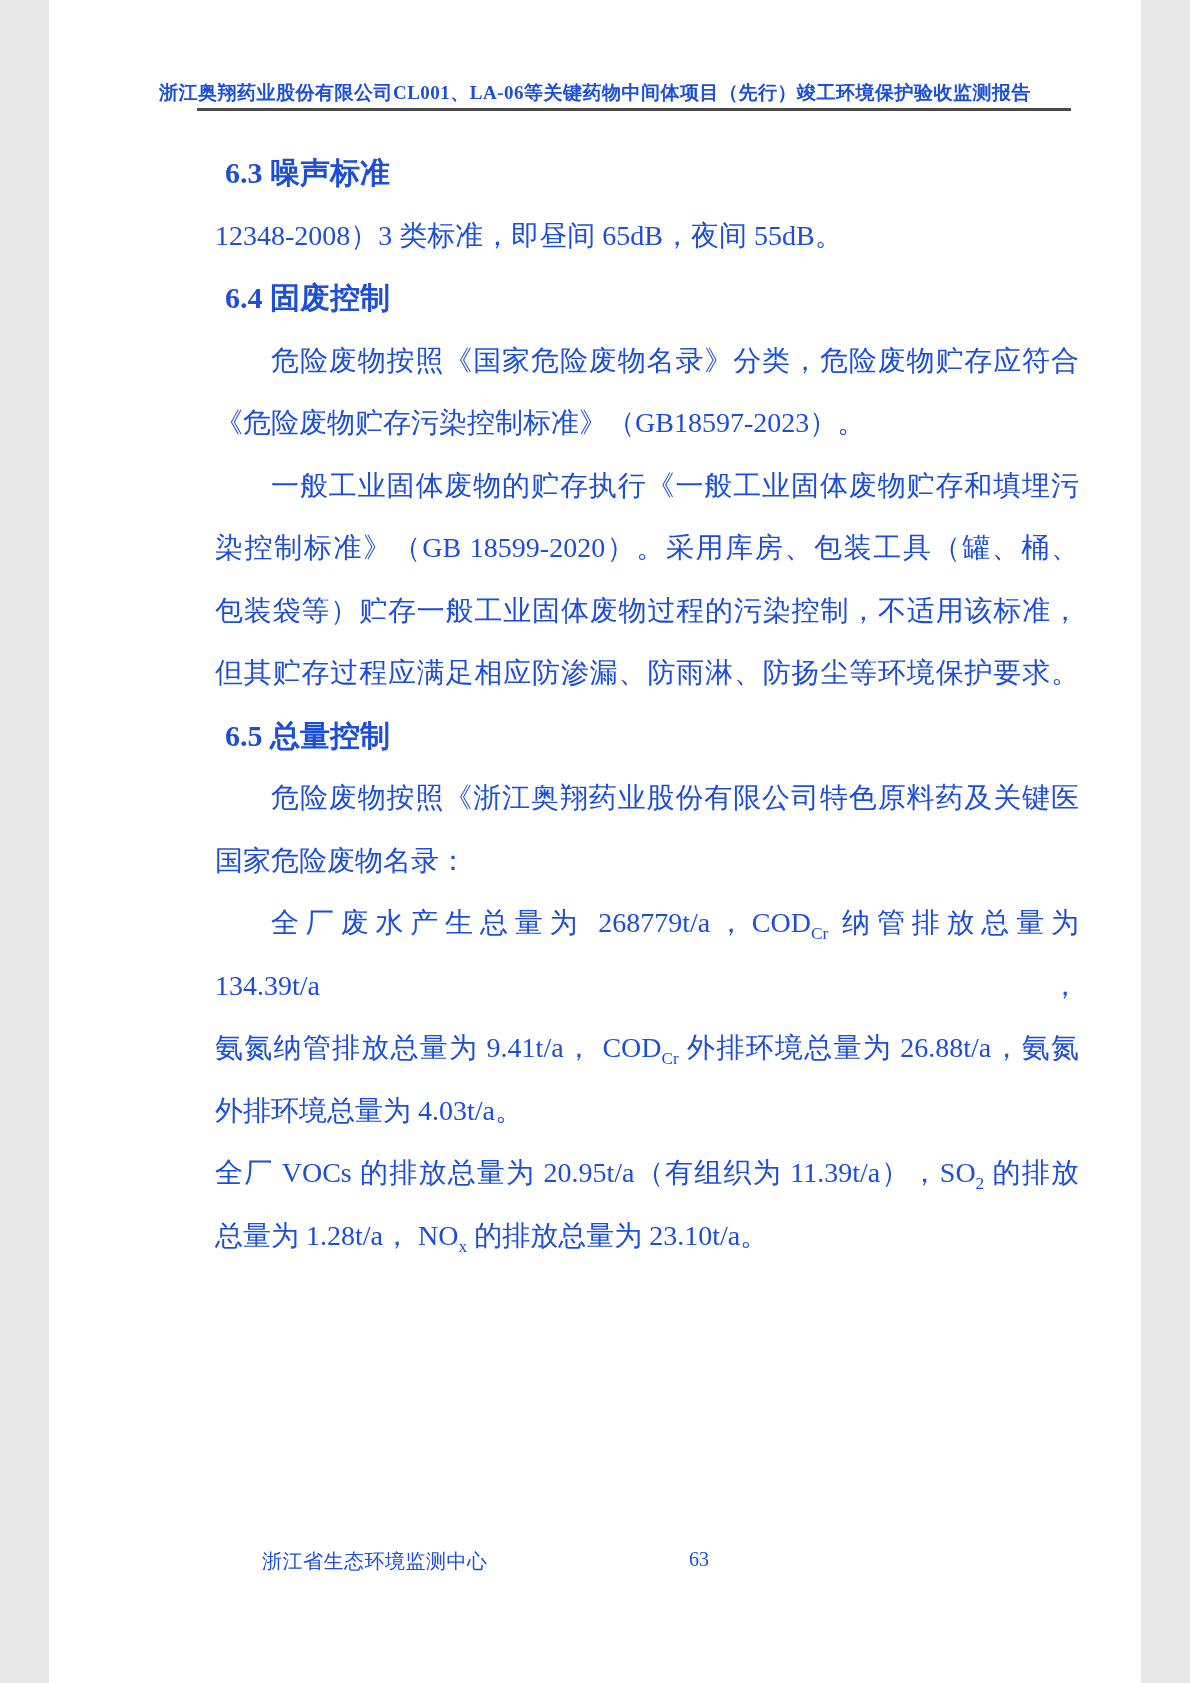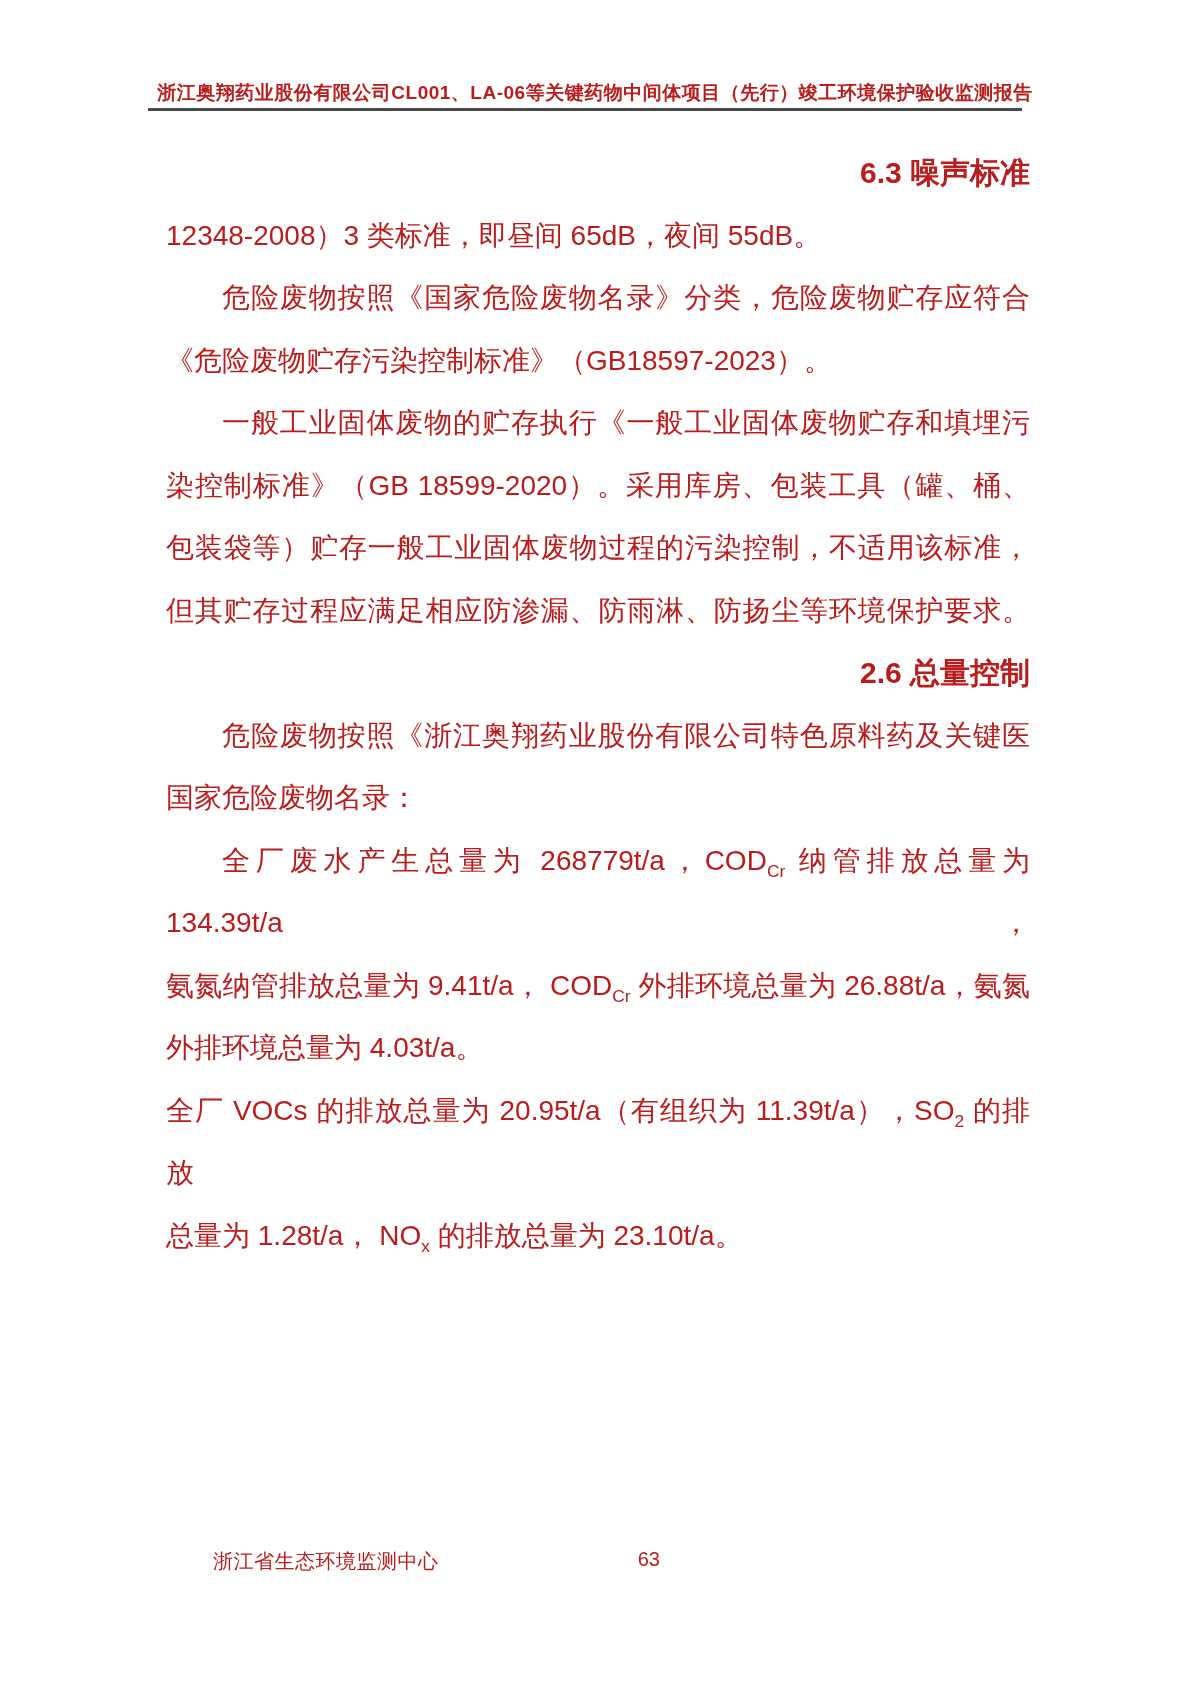--- a/index.html
+++ b/index.html
@@ -2,26 +2,26 @@
 <html><head>
 <meta charset="utf-8">
 <style>
   html, body {
     margin: 0;
     padding: 0;
     background: #e8e8e8;
   }
   .page {
     position: relative;
-    width: 1190px;
+    width: 1092px;
     height: 1683px;
     margin: 0 auto;
     background: #ffffff;
-    color: #b91c1c;
-    font-family: Liberation Sans, sans-serif;
+    color: #1d4ed8;
+    font-family: Liberation Serif, serif;
     overflow: hidden;
   }
   .header-title {
     position: absolute;
     top: 80px;
     left: 0;
     width: 100%;
     text-align: center;
     font-size: 19px;
     font-weight: bold;
@@ -43,21 +43,20 @@
     width: 864px;
     font-size: 28px;
   }
   .content > div {
     line-height: 62.5px;
   }
   .heading {
     font-size: 30px;
     font-weight: bold;
     padding-left: 10px;
-    text-align: right;
   }
   .line.just {
     text-align: justify;
     text-align-last: justify;
     text-justify: inter-character;
   }
   .line.ind {
     text-indent: 2em;
   }
   .content sub {
@@ -85,27 +84,28 @@
 
 <div class="page">
 
   <div class="header-title">浙江奥翔药业股份有限公司CL001、LA-06等关键药物中间体项目（先行）竣工环境保护验收监测报告</div>
 
   <div class="header-rule"></div>
 
   <div class="content">
       <div class="heading">6.3 噪声标准</div>
       <div class="line">12348-2008）3 类标准，即昼间 65dB，夜间 55dB。</div>
+      <div class="heading">6.4 固废控制</div>
       <div class="line just ind">危险废物按照《国家危险废物名录》分类，危险废物贮存应符合</div>
       <div class="line">《危险废物贮存污染控制标准》（GB18597-2023）。</div>
       <div class="line just ind">一般工业固体废物的贮存执行《一般工业固体废物贮存和填埋污</div>
       <div class="line just">染控制标准》（GB 18599-2020）。采用库房、包装工具（罐、桶、</div>
       <div class="line just">包装袋等）贮存一般工业固体废物过程的污染控制，不适用该标准，</div>
       <div class="line just">但其贮存过程应满足相应防渗漏、防雨淋、防扬尘等环境保护要求。</div>
-      <div class="heading">2.6 总量控制</div>
+      <div class="heading">6.5 总量控制</div>
       <div class="line just ind">危险废物按照《浙江奥翔药业股份有限公司特色原料药及关键医</div>
       <div class="line">国家危险废物名录：</div>
       <div class="line just ind">全厂废水产生总量为 268779t/a，COD<sub>Cr</sub> 纳管排放总量为 134.39t/a，</div>
       <div class="line just">氨氮纳管排放总量为 9.41t/a， COD<sub>Cr</sub> 外排环境总量为 26.88t/a，氨氮</div>
       <div class="line">外排环境总量为 4.03t/a。</div>
       <div class="line just">全厂 VOCs 的排放总量为 20.95t/a（有组织为 11.39t/a），SO<sub>2</sub> 的排放</div>
       <div class="line">总量为 1.28t/a， NO<sub>x</sub> 的排放总量为 23.10t/a。</div>
     </div>
 
   <div class="footer-org">浙江省生态环境监测中心</div>

